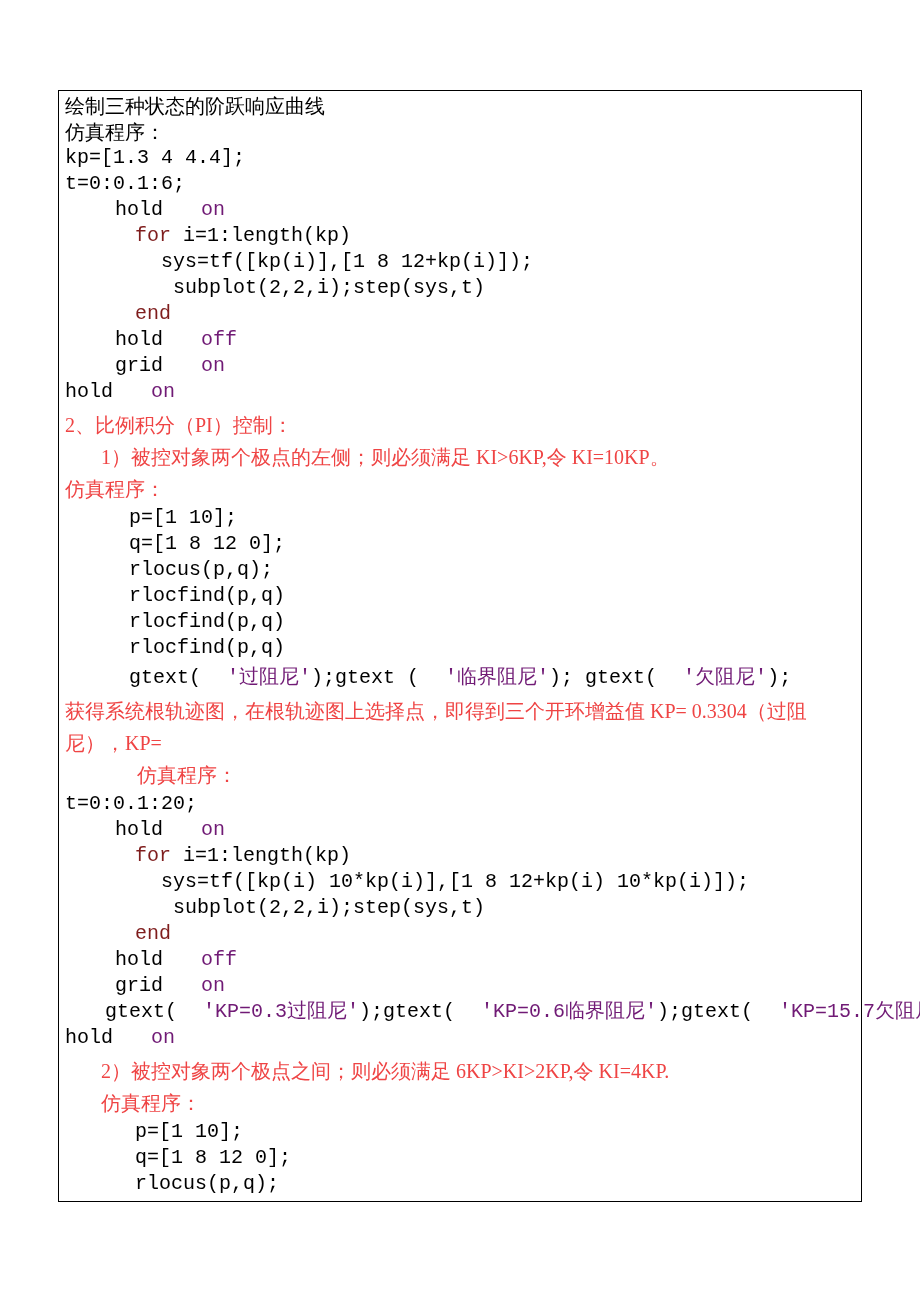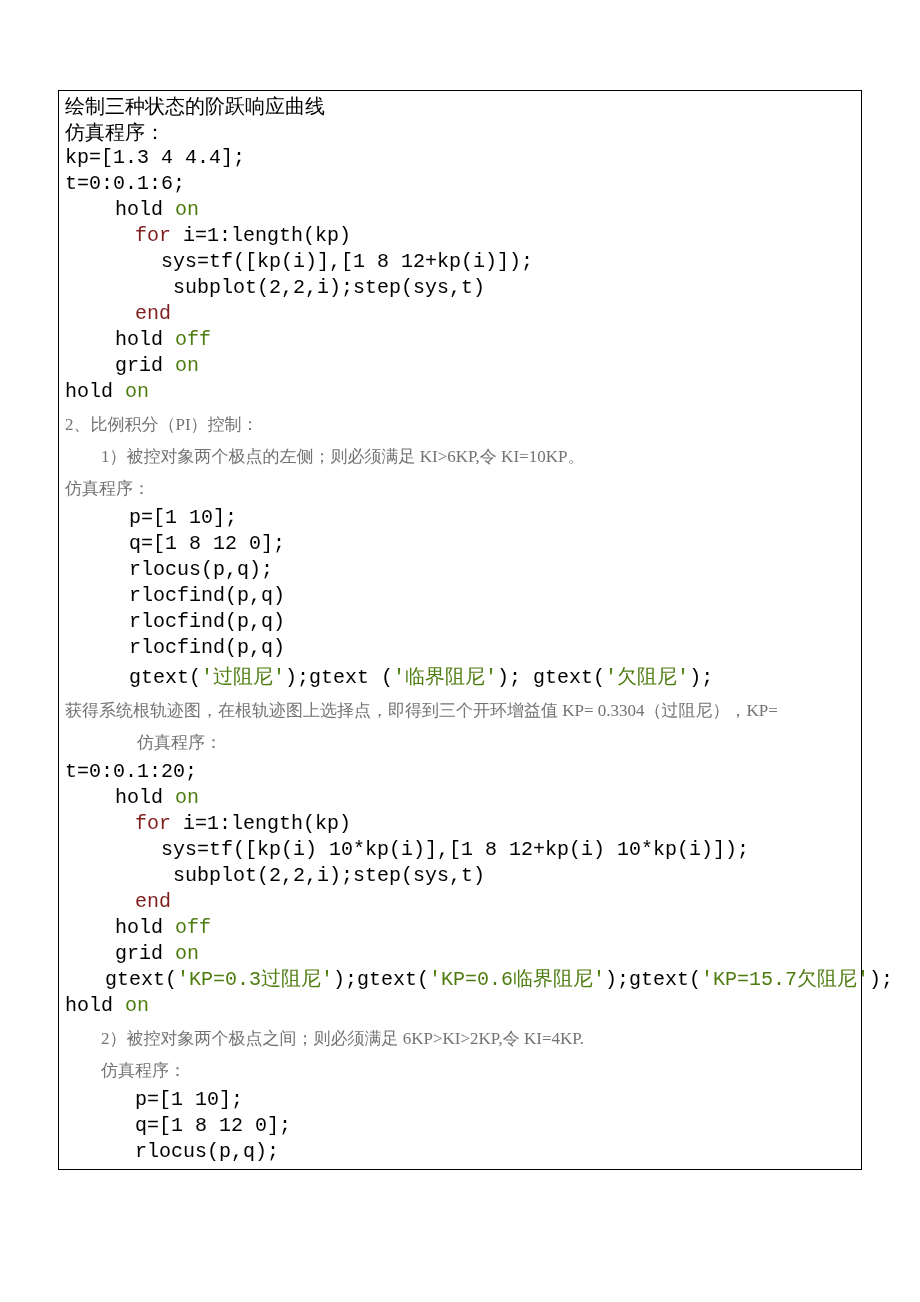--- a/index.html
+++ b/index.html
@@ -30,32 +30,32 @@
     font-size: 20px;
     line-height: 26px;
     white-space: pre;
     font-family: "Courier New", monospace;
     color: #000;
   }
   .text {
     font-family: "SimSun", "宋体", serif;
   }
   .kw { color: #7f1d1d; margin-left: 20px; }
-  .str { color: #4d7c0f; }
+  .str { color: #701a75; padding-left: 26px; }
   .indent1 { margin-left: 50px; }
   .indent1b { margin-left: 64px; }
   .indent2 { margin-left: 70px; }
   .indent3 { margin-left: 96px; }
   .indent-g { margin-left: 40px; }
   .gap-s { margin-top: 4px; }
   .para {
-    font-size: 17px;
+    font-size: 20px;
     line-height: 32px;
     font-family: "SimSun", "宋体", serif;
-    color: #737373;
+    color: #ef4444;
   }
   .para-indent { text-indent: 36px; }
   .para-indent2 { text-indent: 72px; }
 </style>
 </head>
 <body>
 
 <div class="page">
   <div class="frame">
     <div class="inner">

